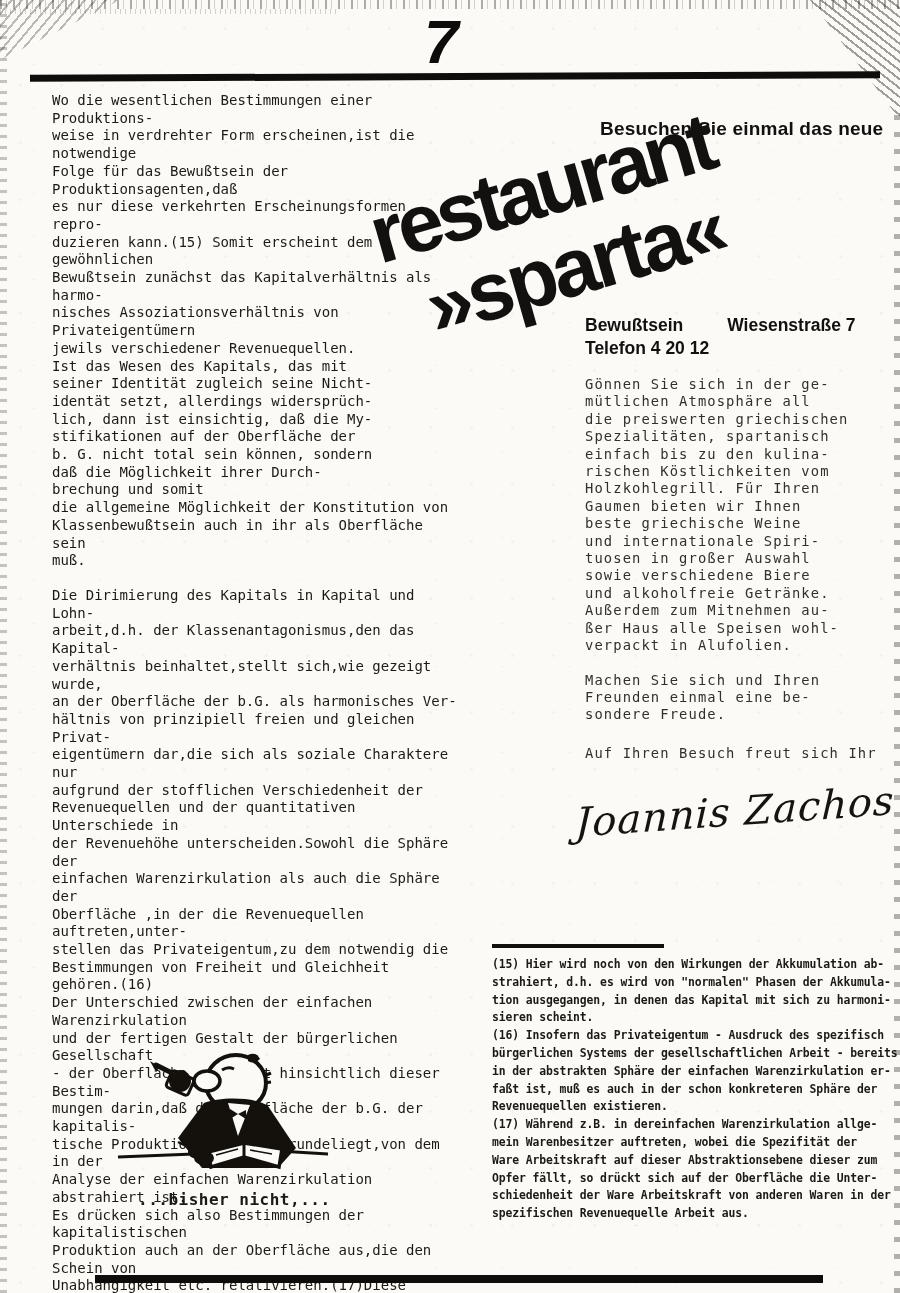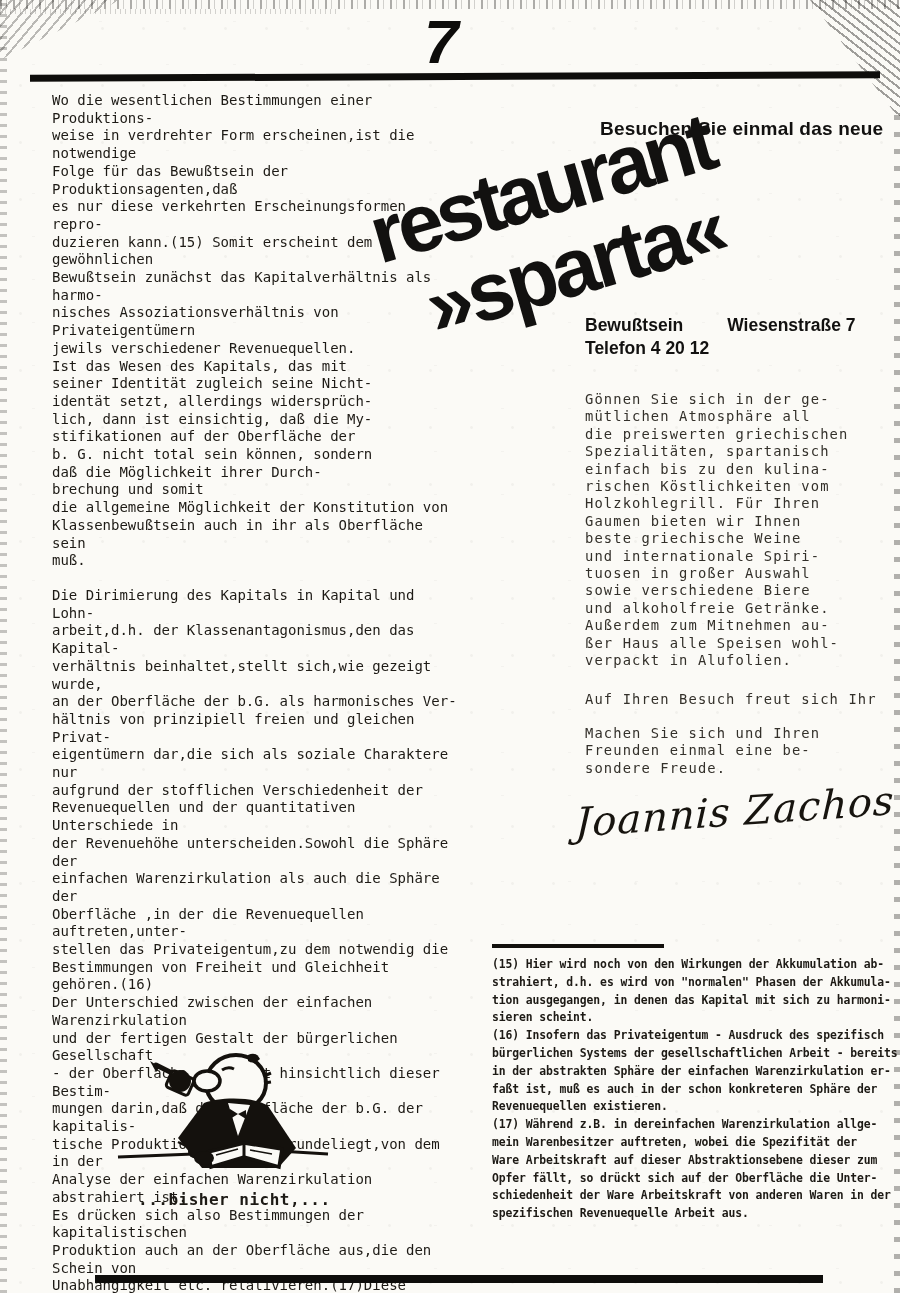--- a/index.html
+++ b/index.html
@@ -50,21 +50,21 @@
   .logo-word{
     position:absolute;font-family:"Liberation Sans", sans-serif;
     font-weight:900;color:#121110;line-height:1;white-space:nowrap;
   }
   .logo-restaurant{left:372px;top:196px;font-size:82px;letter-spacing:-5px;transform:rotate(-16deg);transform-origin:left center;}
   .logo-sparta{left:428px;top:268px;font-size:82px;letter-spacing:-4px;transform:rotate(-16deg);transform-origin:left center;}
 
   .ad-address{position:absolute;left:585px;top:314px;font-family:"Liberation Sans", sans-serif;font-weight:bold;font-size:17.5px;color:#121110;line-height:23px;}
   .ad-address .street{margin-left:44px;}
 
-  .ad-body{position:absolute;left:585px;top:376px;width:315px;margin-top:15px;}
+  .ad-body{position:absolute;left:585px;top:376px;width:315px;}
   .ad-tw{white-space:pre-line;font-size:13.8px;line-height:17.4px;letter-spacing:1.1px;color:#33302a;font-weight:normal;}
   .ad-body .b2{margin-top:17px;}
   .ad-body .b3{margin-top:21px;white-space:nowrap;}
 
   .signature{
     position:absolute;left:575px;top:788px;width:330px;
     font-family:"DejaVu Serif", serif;font-style:italic;
     font-size:40px;color:#17140f;transform:rotate(-4deg) skewX(-6deg);
     letter-spacing:1px;white-space:nowrap;
   }
@@ -166,24 +166,24 @@
 Holzkohlegrill. Für Ihren
 Gaumen bieten wir Ihnen
 beste griechische Weine
 und internationale Spiri-
 tuosen in großer Auswahl
 sowie verschiedene Biere
 und alkoholfreie Getränke.
 Außerdem zum Mitnehmen au-
 ßer Haus alle Speisen wohl-
 verpackt in Alufolien.</div>
-    <div class="ad-tw b3">Auf Ihren Besuch freut sich Ihr</div>
     <div class="ad-tw b2">Machen Sie sich und Ihren
 Freunden einmal eine be-
 sondere Freude.</div>
+    <div class="ad-tw b3">Auf Ihren Besuch freut sich Ihr</div>
   </div>
 
   <div class="signature"><span>Joannis Zachos</span><span class="sig-flourish"> ∿∿</span></div>
 
   <div class="fn-rule"></div>
   <div class="footnotes">
     <div class="fn">(15) Hier wird noch von den Wirkungen der Akkumulation ab-
 strahiert, d.h. es wird von "normalen" Phasen der Akkumula-
 tion ausgegangen, in denen das Kapital mit sich zu harmoni-
 sieren scheint.</div>

